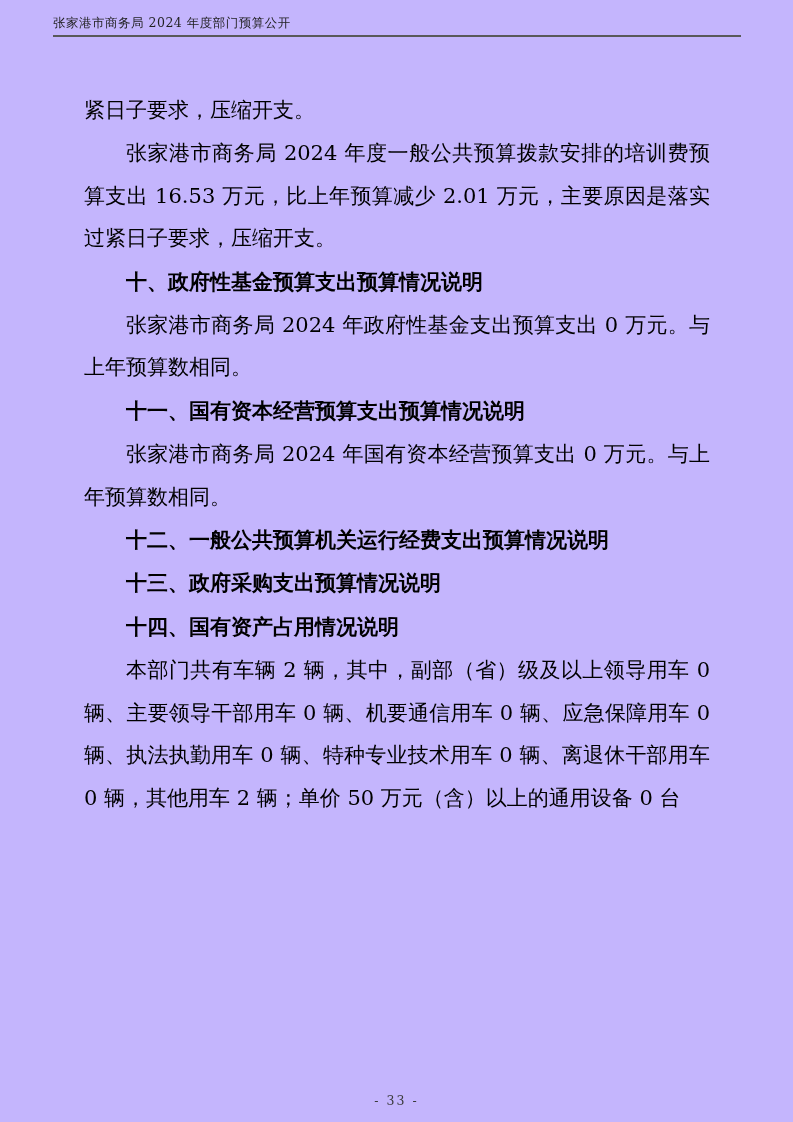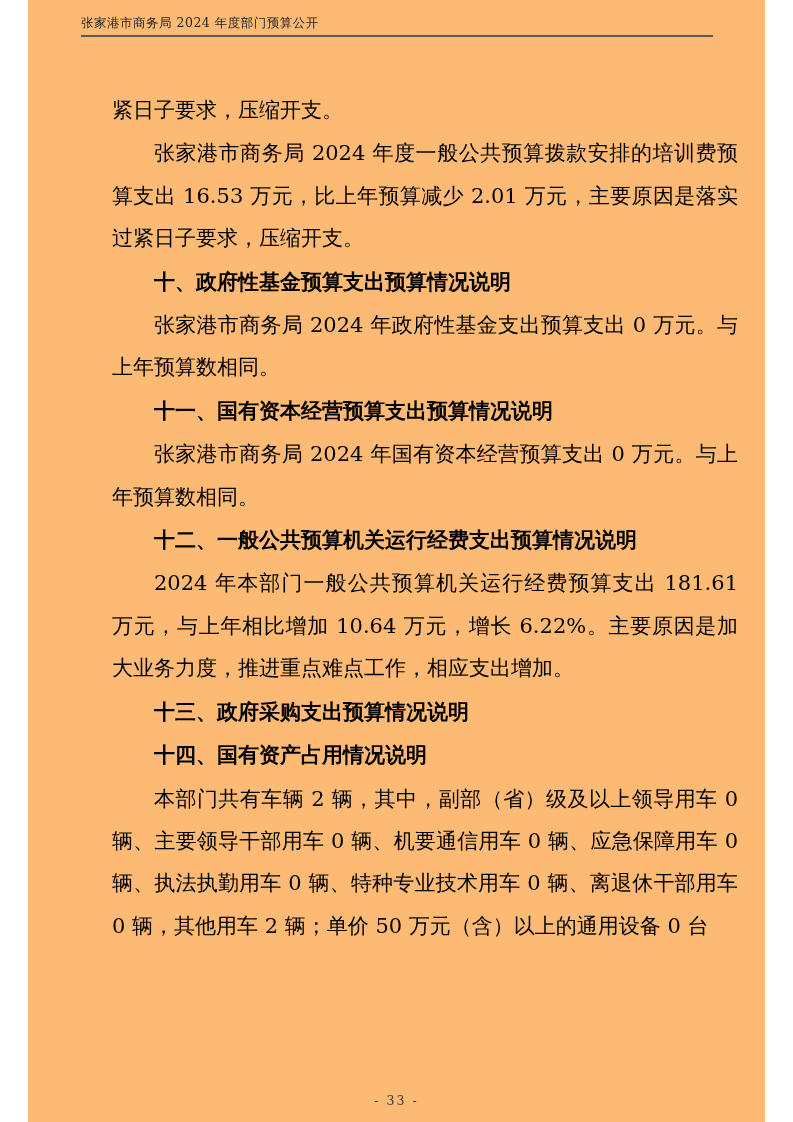--- a/index.html
+++ b/index.html
@@ -2,24 +2,24 @@
 <html><head>
 <meta charset="utf-8">
 <style>
   html, body {
     margin: 0;
     padding: 0;
     background: #ffffff;
   }
   .page {
     position: relative;
-    width: 737px;
+    width: 793px;
     height: 1122px;
     margin: 0 auto;
-    background: #fdba74;
+    background: #c4b5fd;
     overflow: hidden;
     color: #000000;
     font-family: "DejaVu Serif", "Liberation Serif", serif;
   }
   .doc-header {
     position: absolute;
     left: 53px;
     right: 52px;
     top: 12px;
     border-bottom: 2.5px solid #595959;
@@ -75,21 +75,20 @@
   </div>
 
   <div class="doc-body">
     <p class="no-indent">紧日子要求，压缩开支。</p>
     <p>张家港市商务局 2024 年度一般公共预算拨款安排的培训费预算支出 16.53 万元，比上年预算减少 2.01 万元，主要原因是落实过紧日子要求，压缩开支。</p>
     <p class="heading">十、政府性基金预算支出预算情况说明</p>
     <p>张家港市商务局 2024 年政府性基金支出预算支出 0 万元。与上年预算数相同。</p>
     <p class="heading">十一、国有资本经营预算支出预算情况说明</p>
     <p>张家港市商务局 2024 年国有资本经营预算支出 0 万元。与上年预算数相同。</p>
     <p class="heading">十二、一般公共预算机关运行经费支出预算情况说明</p>
-    <p>2024 年本部门一般公共预算机关运行经费预算支出 181.61 万元，与上年相比增加 10.64 万元，增长 6.22%。主要原因是加大业务力度，推进重点难点工作，相应支出增加。</p>
     <p class="heading">十三、政府采购支出预算情况说明</p>
     <p class="heading">十四、国有资产占用情况说明</p>
     <p>本部门共有车辆 2 辆，其中，副部（省）级及以上领导用车 0 辆、主要领导干部用车 0 辆、机要通信用车 0 辆、应急保障用车 0 辆、执法执勤用车 0 辆、特种专业技术用车 0 辆、离退休干部用车 0 辆，其他用车 2 辆；单价 50 万元（含）以上的通用设备 0 台</p>
   </div>
 
   <div class="doc-footer">
     <span>- 33 -</span>
   </div>
 
 </div>

